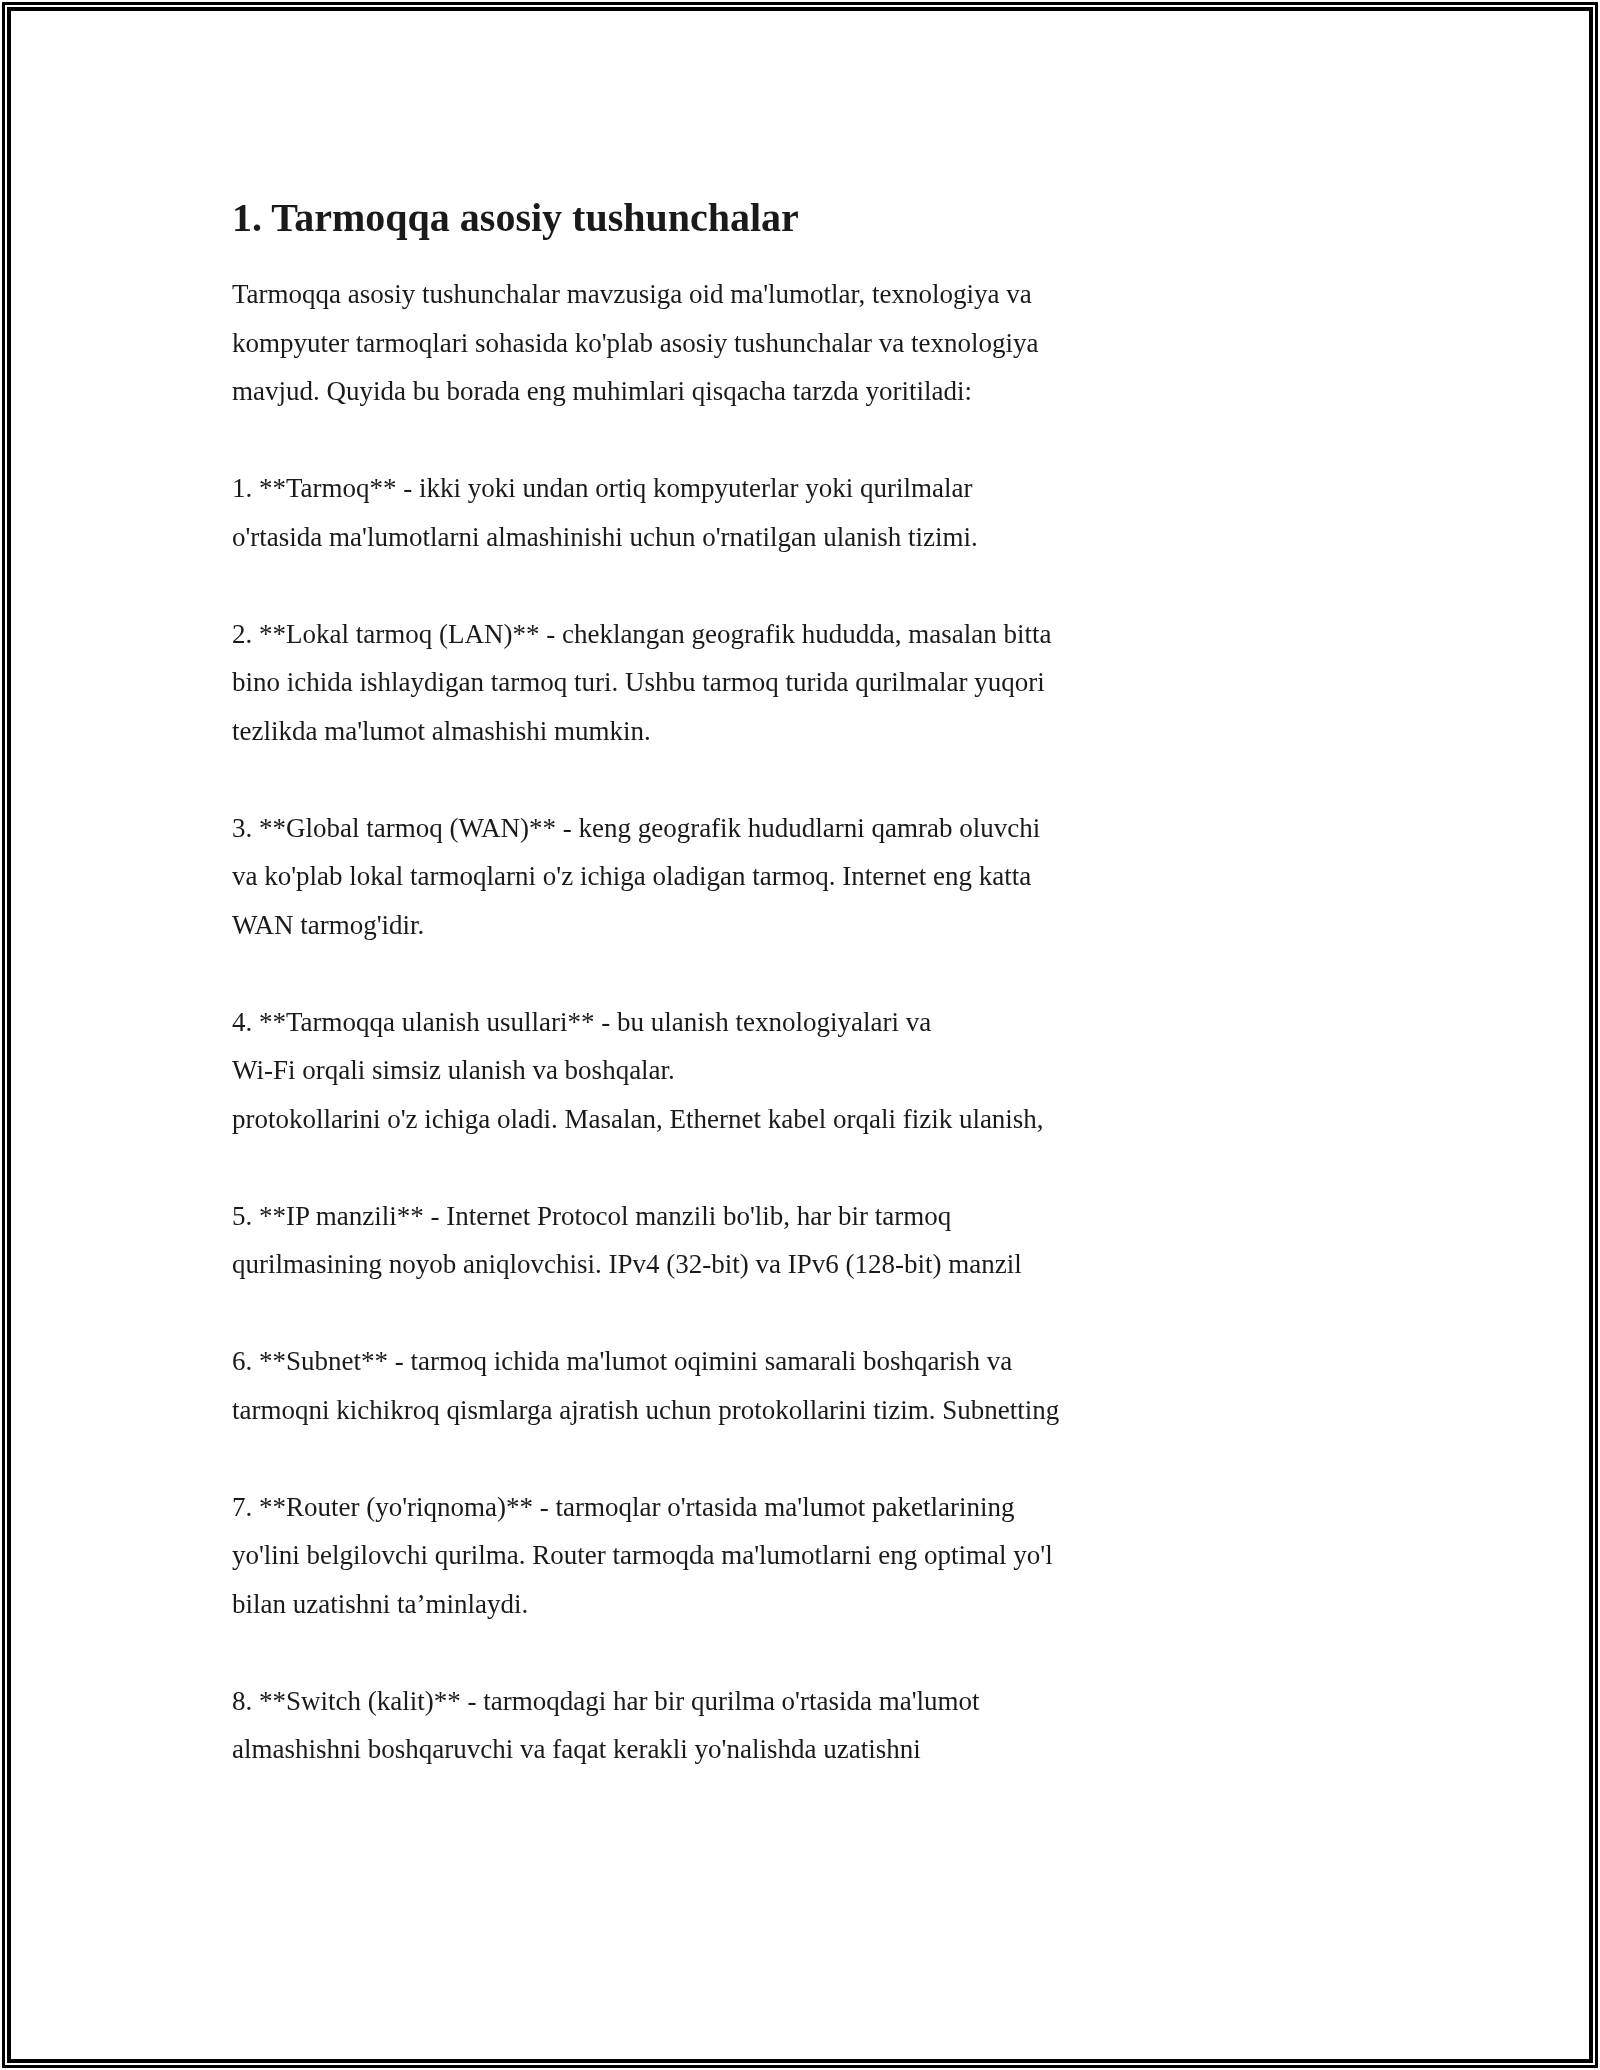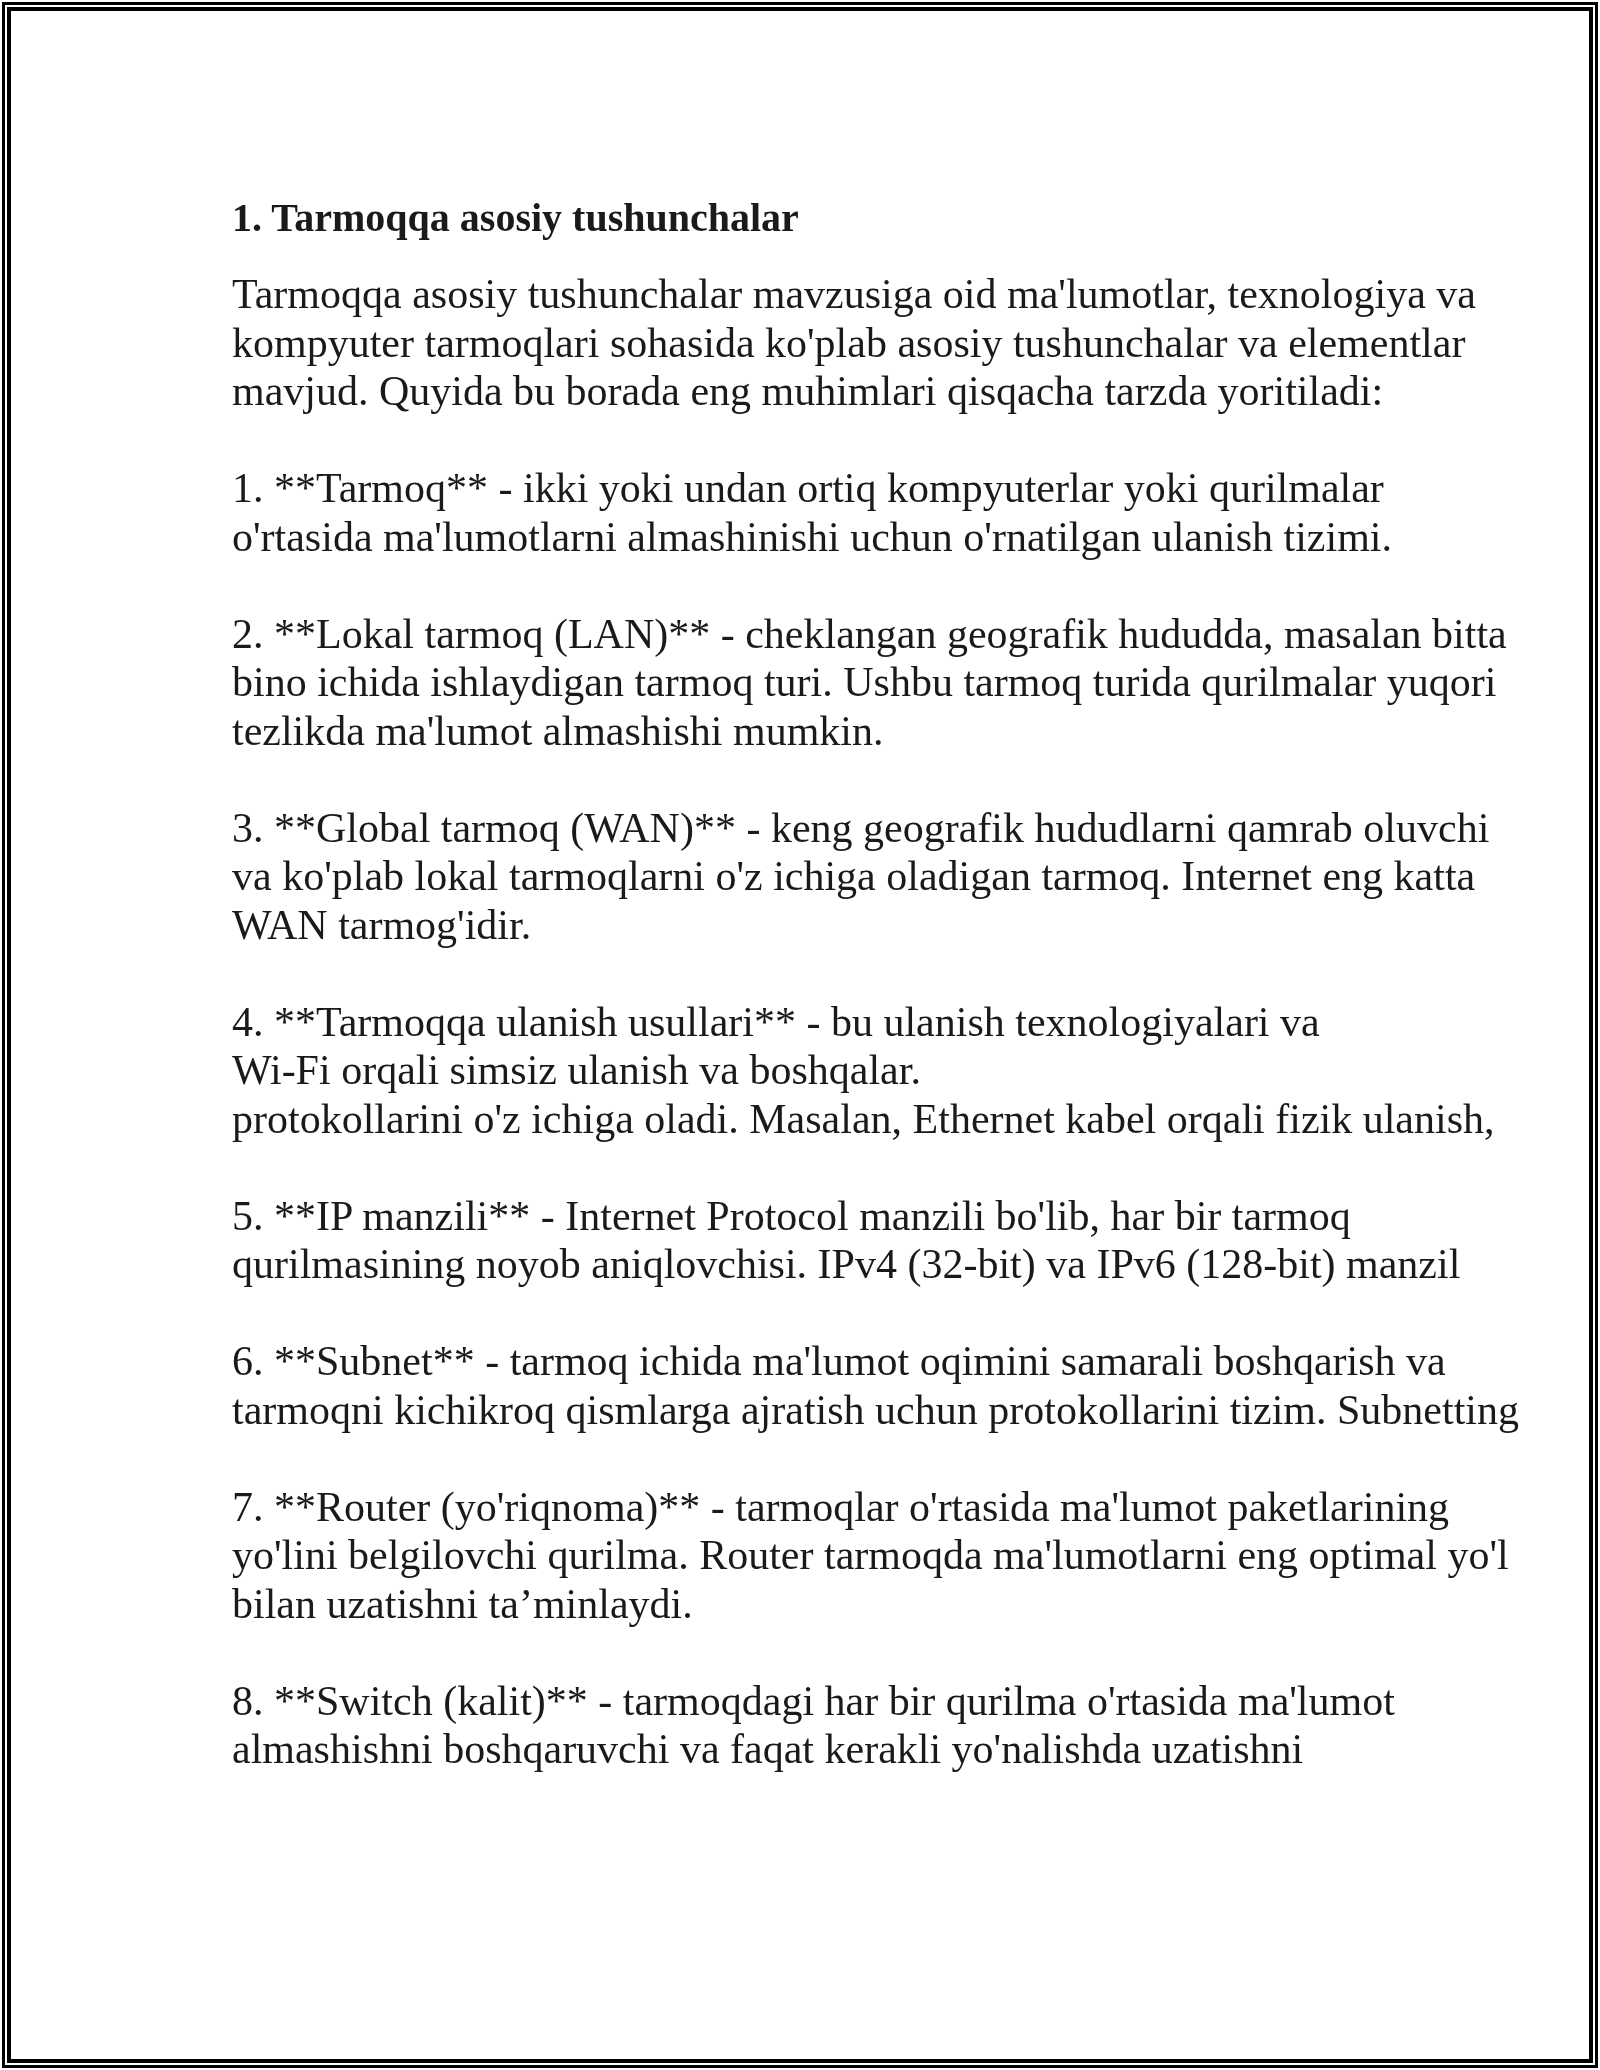--- a/index.html
+++ b/index.html
@@ -40,38 +40,38 @@
     line-height: 48px;
     font-weight: bold;
     margin: 0 0 28px 0;
     white-space: pre;
   }
   .para {
     margin: 0 0 48.5px 0;
     padding: 0;
   }
   .line {
-    font-size: 42px;
+    font-size: 27px;
     line-height: 48.5px;
     white-space: pre;
   }
 </style>
 </head>
 <body>
 
 <div class="frame-outer"></div>
 <div class="frame-inner"></div>
 
 <div class="content">
 
   <h1 class="doc-title">1. Tarmoqqa asosiy tushunchalar</h1>
 
   <div class="para">
     <div class="line">Tarmoqqa asosiy tushunchalar mavzusiga oid ma'lumotlar, texnologiya va</div>
-    <div class="line">kompyuter tarmoqlari sohasida ko'plab asosiy tushunchalar va elementlar</div>
+    <div class="line">kompyuter tarmoqlari sohasida ko'plab asosiy tushunchalar va texnologiya</div>
     <div class="line">mavjud. Quyida bu borada eng muhimlari qisqacha tarzda yoritiladi:</div>
   </div>
 
   <div class="para">
     <div class="line">1. **Tarmoq** - ikki yoki undan ortiq kompyuterlar yoki qurilmalar</div>
     <div class="line">o'rtasida ma'lumotlarni almashinishi uchun o'rnatilgan ulanish tizimi.</div>
   </div>
 
   <div class="para">
     <div class="line">2. **Lokal tarmoq (LAN)** - cheklangan geografik hududda, masalan bitta</div>

